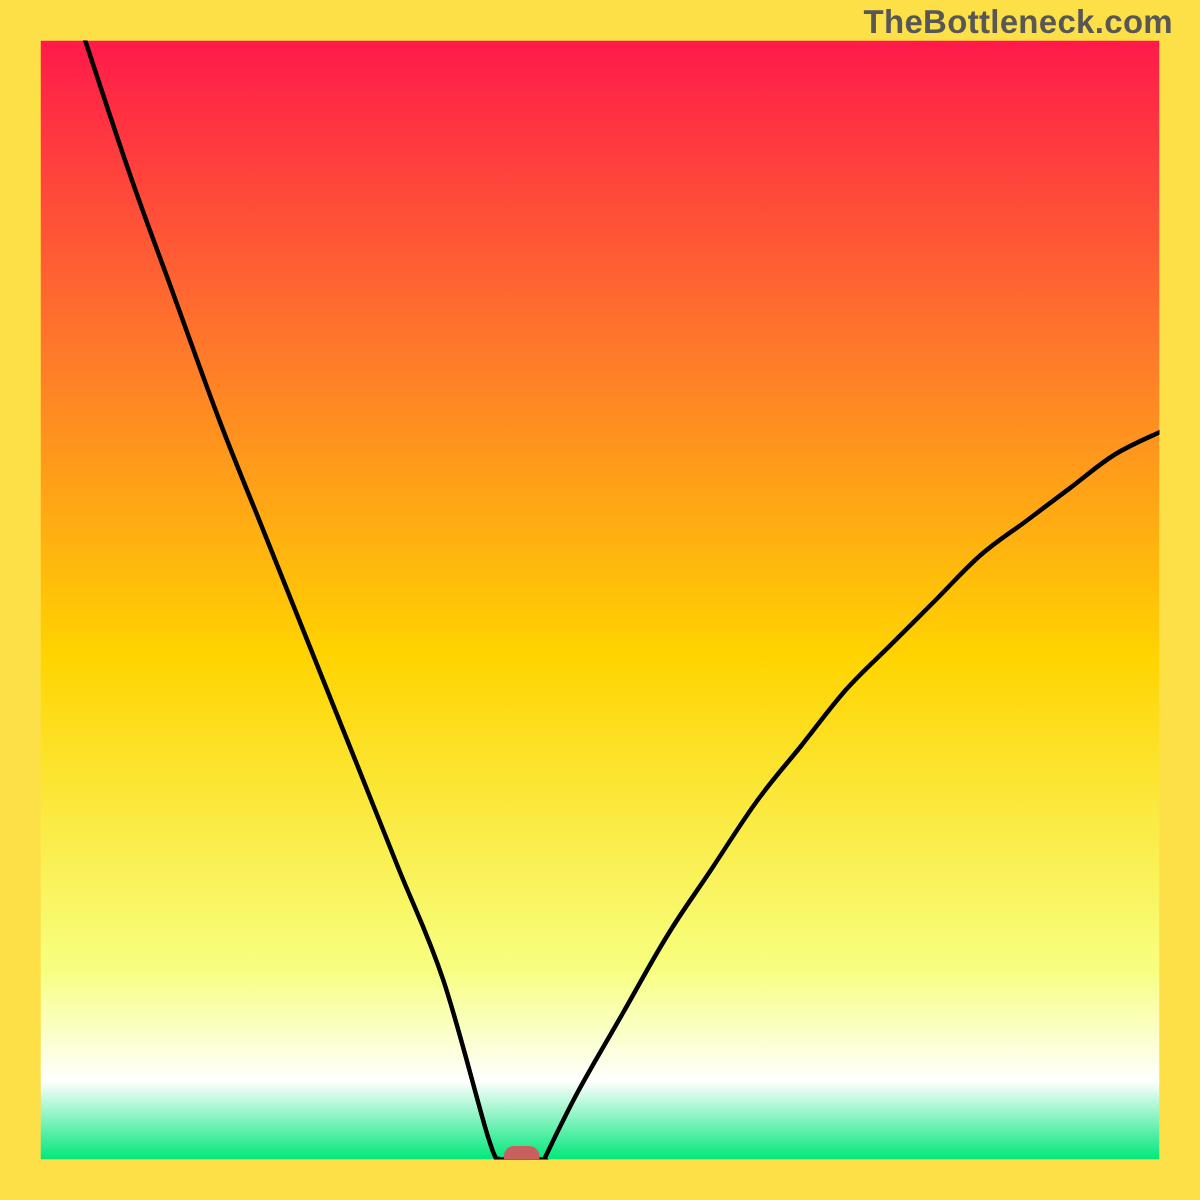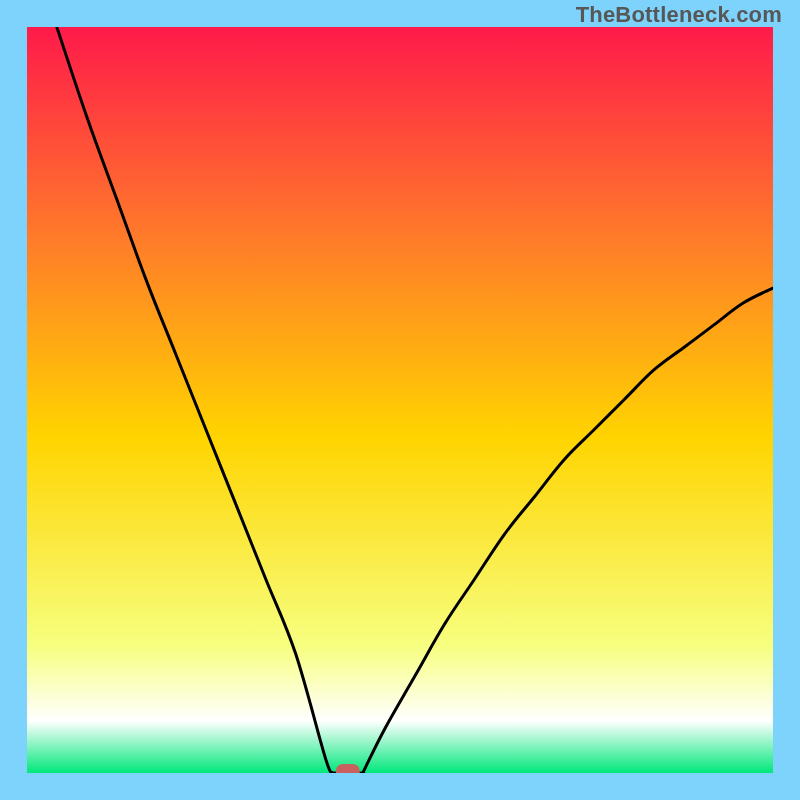--- a/index.html
+++ b/index.html
@@ -9,21 +9,21 @@
     height: 800px;
     background: #000;
     overflow: hidden;
   }
   .frame {
     position: absolute;
     left: 0;
     top: 0;
     width: 800px;
     height: 800px;
-    background: #7dd3fc;
+    background: #fde047;
   }
   .watermark {
     position: absolute;
     top: 2px;
     right: 18px;
     font-family: Arial, Helvetica, sans-serif;
     font-size: 22px;
     font-weight: 600;
     color: #575757;
     letter-spacing: 0.2px;

